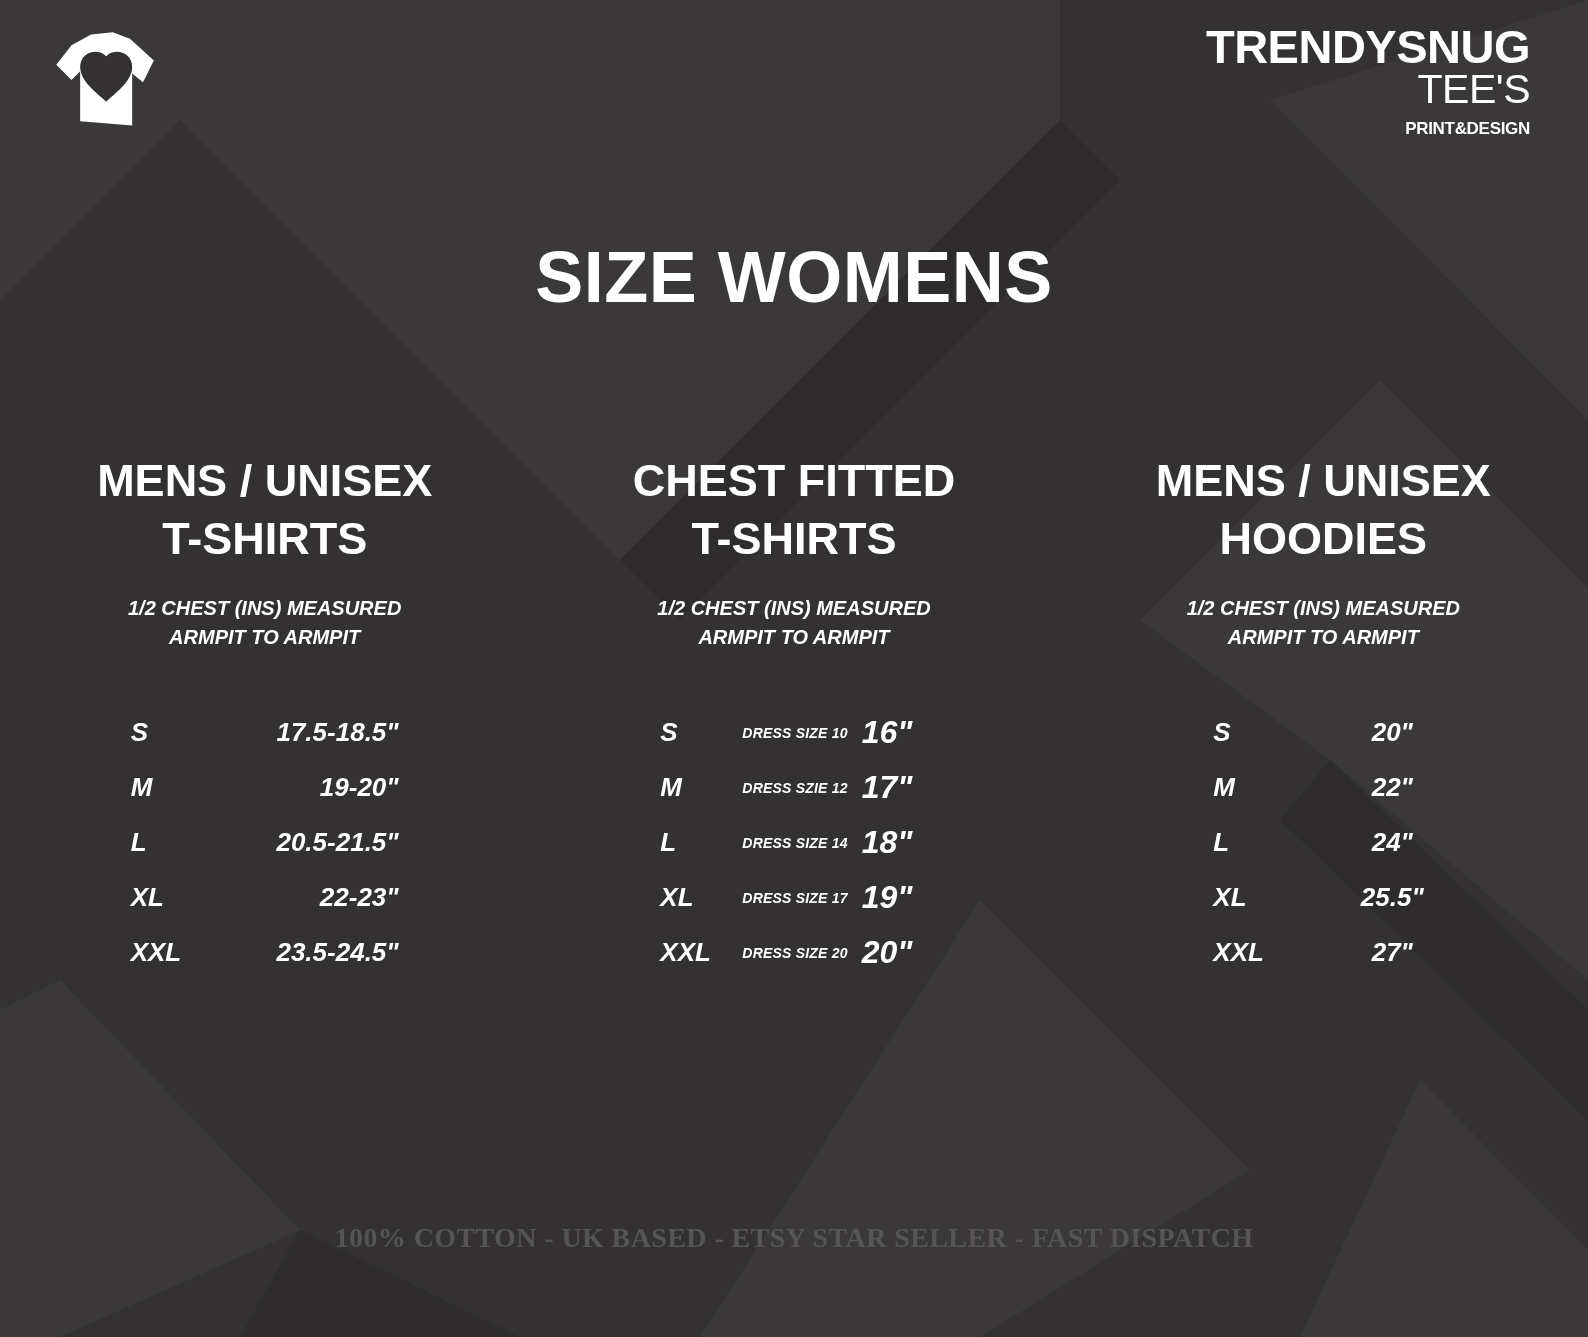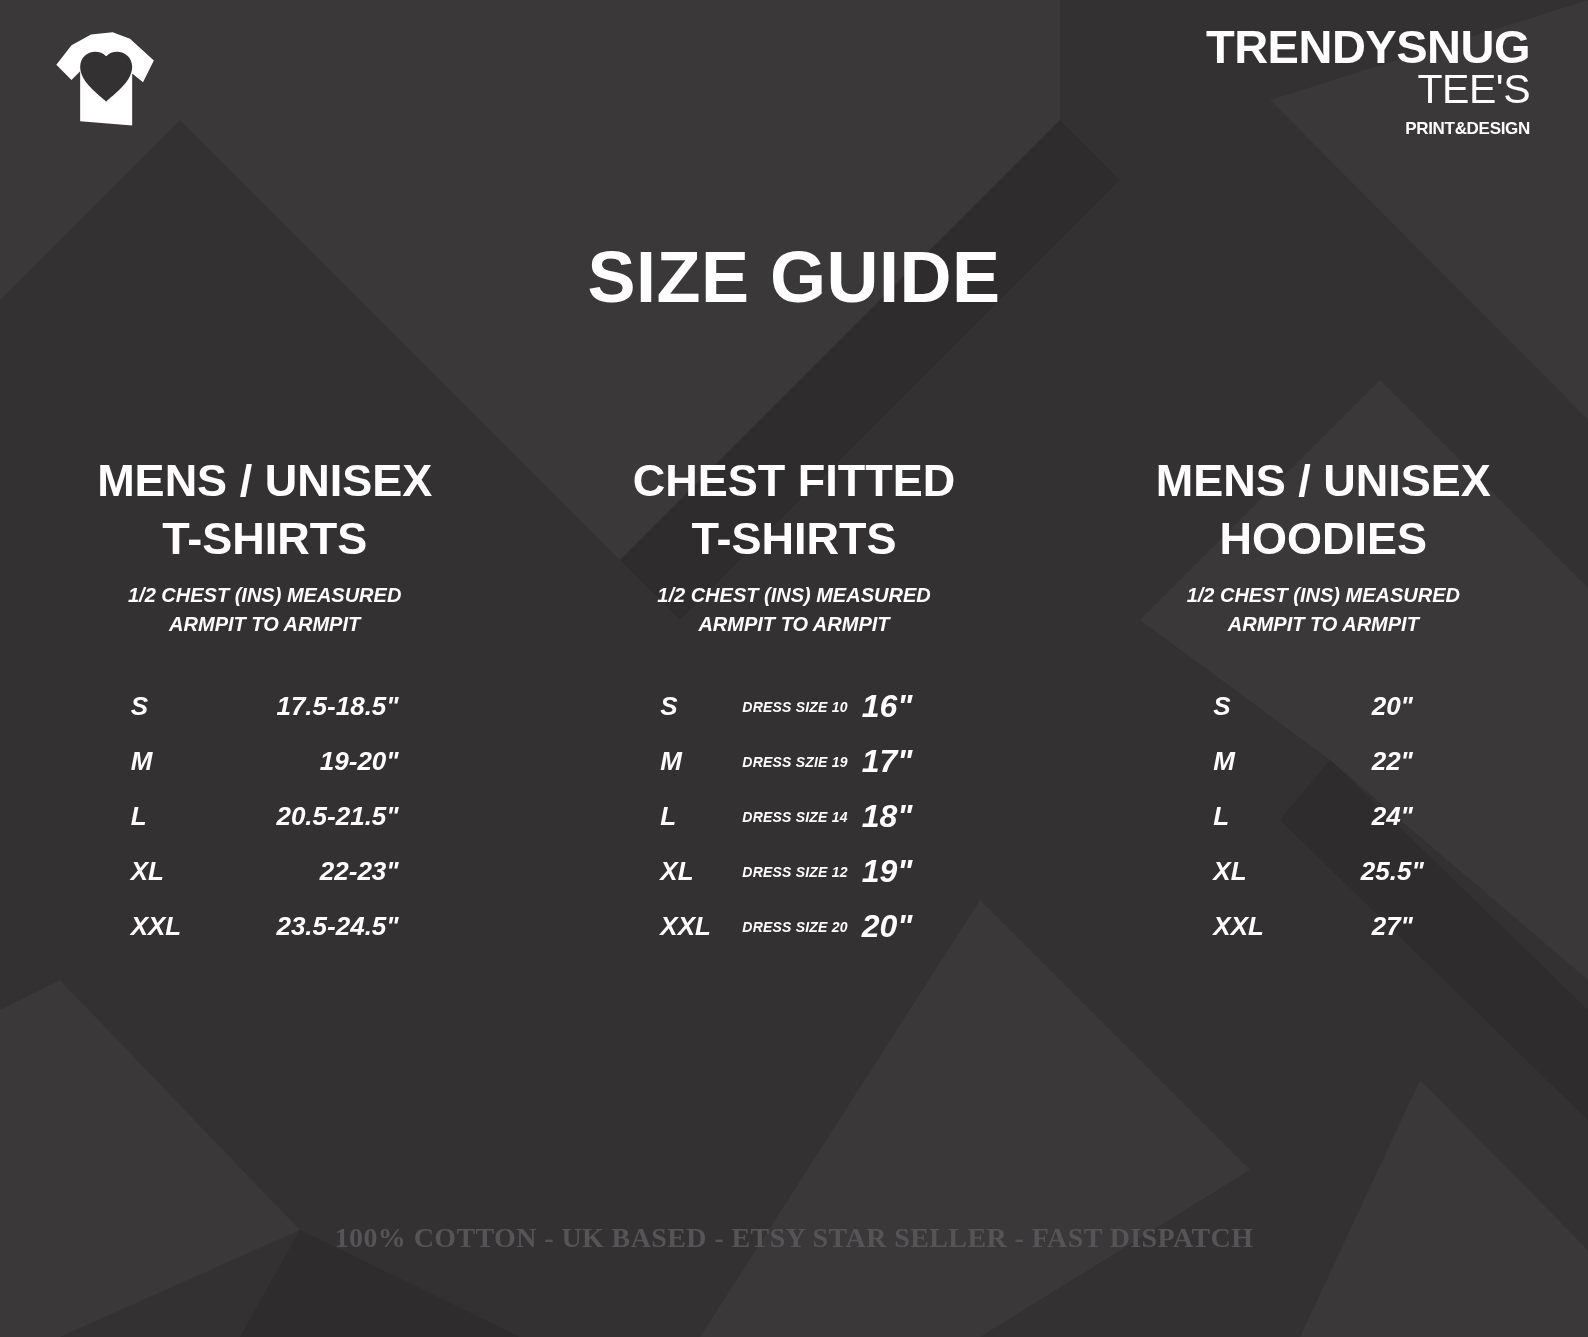--- a/index.html
+++ b/index.html
@@ -89,20 +89,21 @@
     top: 452px;
     width: 1588px;
     display: flex;
   }
   .column {
     width: 33.3333%;
     box-sizing: border-box;
     display: flex;
     flex-direction: column;
     align-items: center;
+    gap: 13px;
   }
   .col-heading {
     color: #ffffff;
     font-size: 45px;
     font-weight: bold;
     line-height: 1.28;
     text-align: center;
     letter-spacing: 0px;
     white-space: pre-line;
   }
@@ -203,21 +204,21 @@
       <path d="M52 26 C44 18, 28 22, 28 36 C28 50, 46 62, 52 68 C58 62, 76 50, 76 36 C76 22, 60 18, 52 26 Z" fill="#333132"></path>
     </svg>
   </div>
 
   <div class="brand">
     <div class="brand-line1">TRENDYSNUG</div>
     <div class="brand-line2">TEE'S</div>
     <div class="brand-sub">PRINT&amp;DESIGN</div>
   </div>
 
-  <div class="page-title">SIZE GUIDE</div>
+  <div class="page-title">SIZE WOMENS</div>
 
   <div class="columns">
 
     <div class="column">
       <div class="col-heading">MENS / UNISEX
 T-SHIRTS</div>
       <div class="col-sub">1/2 CHEST (INS) MEASURED
 ARMPIT TO ARMPIT</div>
       <table class="size-table tbl-mens">
         <tbody>
@@ -252,31 +253,31 @@
 ARMPIT TO ARMPIT</div>
       <table class="size-table tbl-womens">
         <tbody>
           <tr>
             <td class="cell-size">S</td>
             <td class="cell-dress">DRESS SIZE 10</td>
             <td class="cell-meas">16"</td>
           </tr>
           <tr>
             <td class="cell-size">M</td>
-            <td class="cell-dress">DRESS SZIE 19</td>
+            <td class="cell-dress">DRESS SZIE 12</td>
             <td class="cell-meas">17"</td>
           </tr>
           <tr>
             <td class="cell-size">L</td>
             <td class="cell-dress">DRESS SIZE 14</td>
             <td class="cell-meas">18"</td>
           </tr>
           <tr>
             <td class="cell-size">XL</td>
-            <td class="cell-dress">DRESS SIZE 12</td>
+            <td class="cell-dress">DRESS SIZE 17</td>
             <td class="cell-meas">19"</td>
           </tr>
           <tr>
             <td class="cell-size">XXL</td>
             <td class="cell-dress">DRESS SIZE 20</td>
             <td class="cell-meas">20"</td>
           </tr>
         </tbody>
       </table>
     </div>

